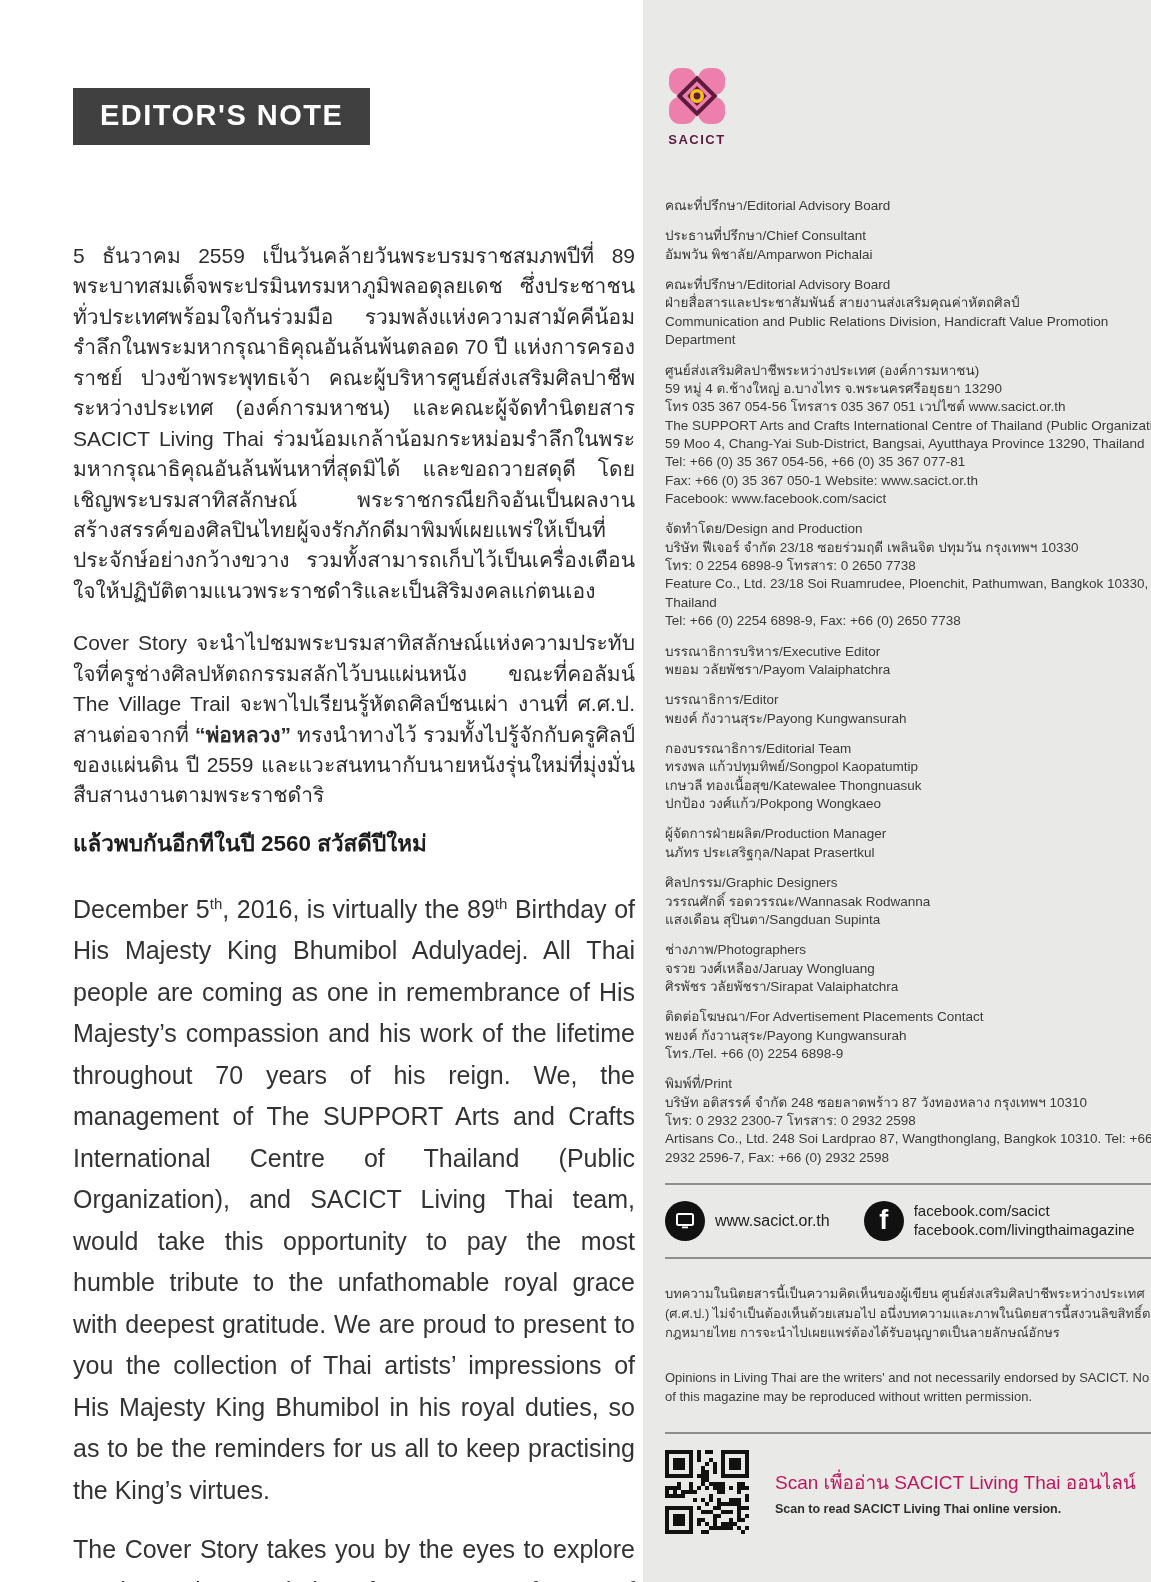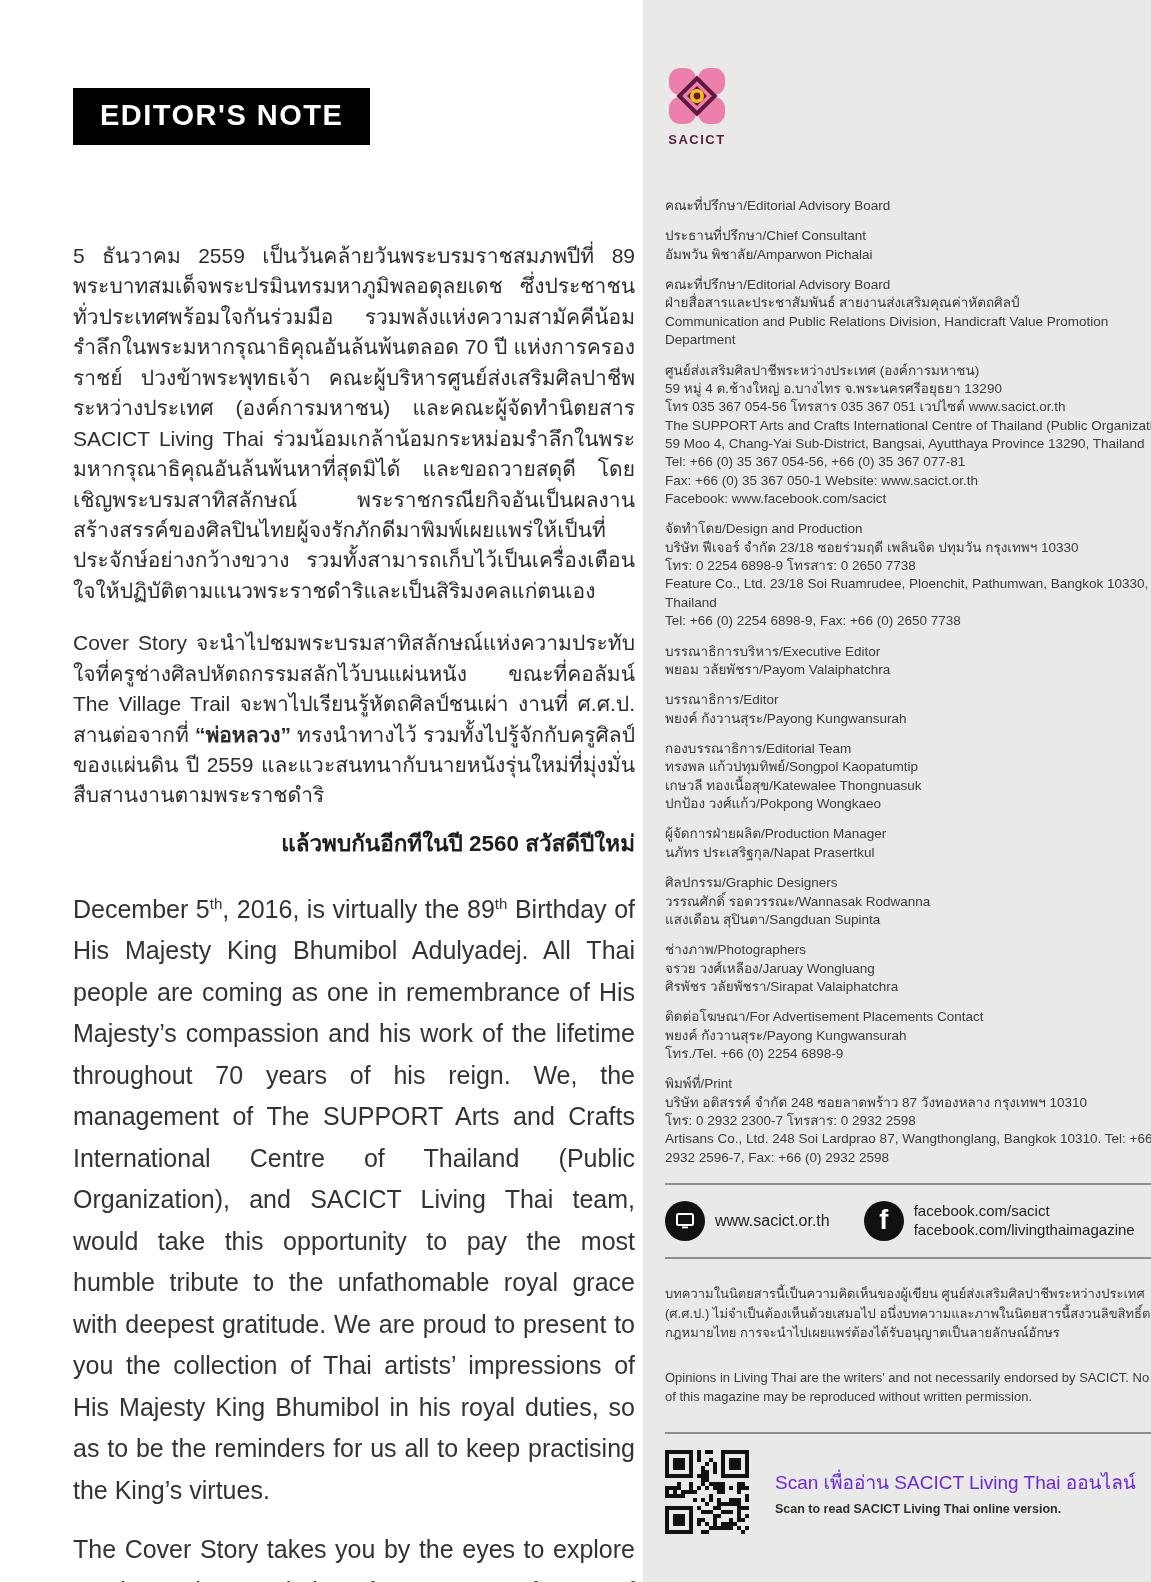--- a/index.html
+++ b/index.html
@@ -3,27 +3,27 @@
 <meta charset="utf-8">
 <style>
   html,body{margin:0;padding:0;background:#fff;}
   .page{
     position:relative;width:1151px;height:1582px;background:#ffffff;overflow:hidden;
     font-family:"Liberation Sans", sans-serif;
   }
   
   .left-col{position:absolute;left:73px;top:0;width:562px;}
   .title-box{
-    margin-top:88px;display:inline-block;background:#000000;color:#ffffff;
+    margin-top:88px;display:inline-block;background:#404040;color:#ffffff;
     font-weight:bold;font-size:29px;letter-spacing:1.5px;padding:11px 27px 13px 27px;
   }
   .thai-para{font-size:21px;line-height:1.45;text-align:justify;color:#2d2d2d;margin:0;}
   .p-thai1{margin-top:96px;}
   .p-thai2{margin-top:22px;}
-  .thai-closing{margin:14px 0 0 0;font-weight:700;font-size:22.5px;color:#1e1e1e;text-align:right;}
+  .thai-closing{margin:14px 0 0 0;font-weight:700;font-size:22.5px;color:#1e1e1e;}
   .en-para{font-size:25px;line-height:1.66;text-align:justify;color:#333333;margin:0;}
   .p-en1{margin-top:28px;}
   .p-en2{margin-top:18px;}
   sup{font-size:60%;line-height:0;}
   
   .right-col{
     position:absolute;left:643px;top:0;width:572px;height:1582px;
     background:#e9e9e7;box-sizing:border-box;padding:0 36px 0 22px;
   }
   .logo-wrap{margin-top:66px;width:64px;text-align:center;}
@@ -37,21 +37,21 @@
   .circle-icon{
     width:40px;height:40px;border-radius:50%;background:#111;color:#fff;flex:0 0 auto;
     display:flex;align-items:center;justify-content:center;
   }
   .fb-glyph{font-size:27px;font-weight:bold;transform:translateY(-1px);}
   .link-text{font-size:16px;color:#222;}
   .fb-lines div{font-size:15px;line-height:1.25;color:#222;}
   .disc{font-size:13px;line-height:1.5;color:#3b3b3b;margin:25px 0;}
   .qr-row{display:flex;gap:26px;align-items:center;margin-top:16px;}
   .qr-svg{width:84px;height:84px;flex:0 0 auto;}
-  .qr-title{font-size:19px;color:#6d28d9;}
+  .qr-title{font-size:19px;color:#be185d;}
   .qr-sub{font-size:12.5px;font-weight:700;color:#2e2e2e;margin-top:5px;}
 </style>
 </head>
 <body>
 
 <div class="page">
 
   <div class="left-col">
     <div class="title-box">
       <span>EDITOR'S NOTE</span>

